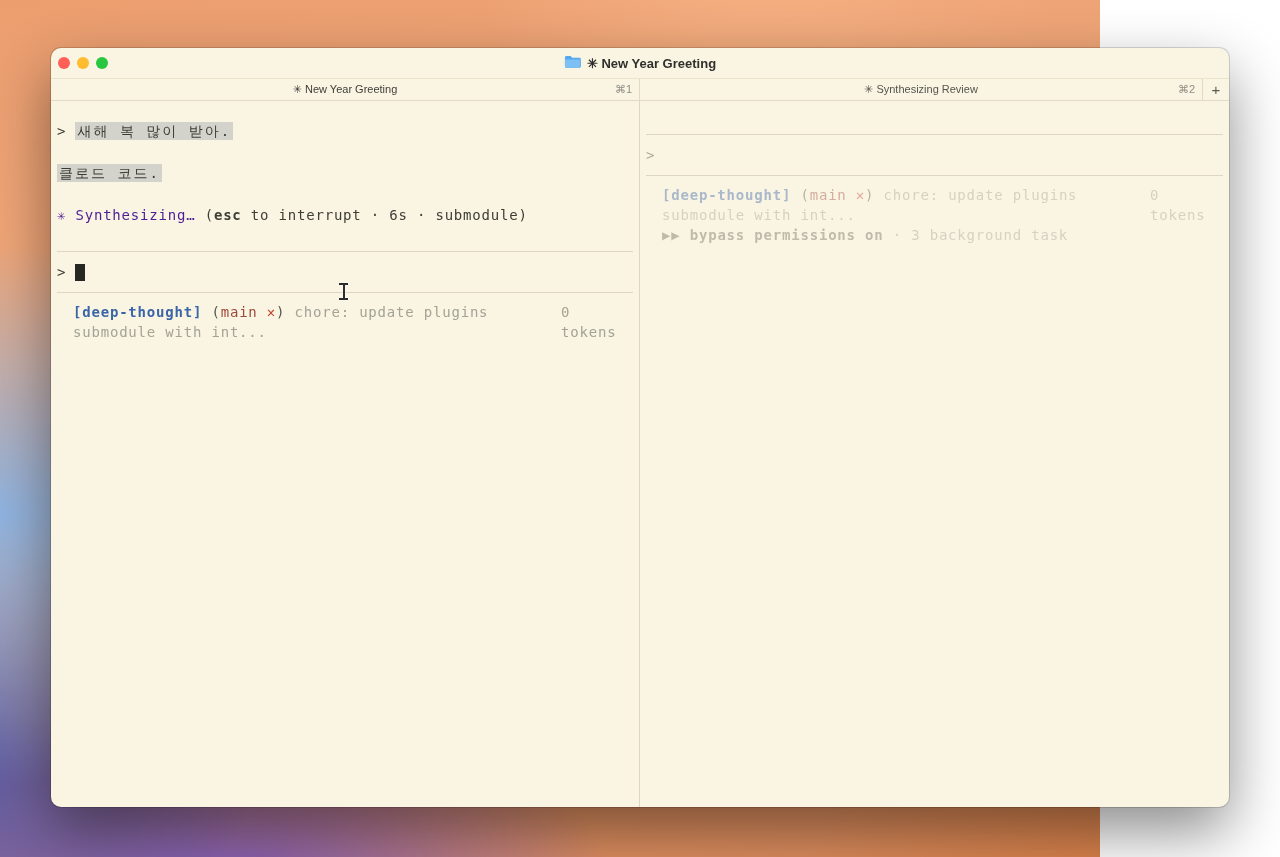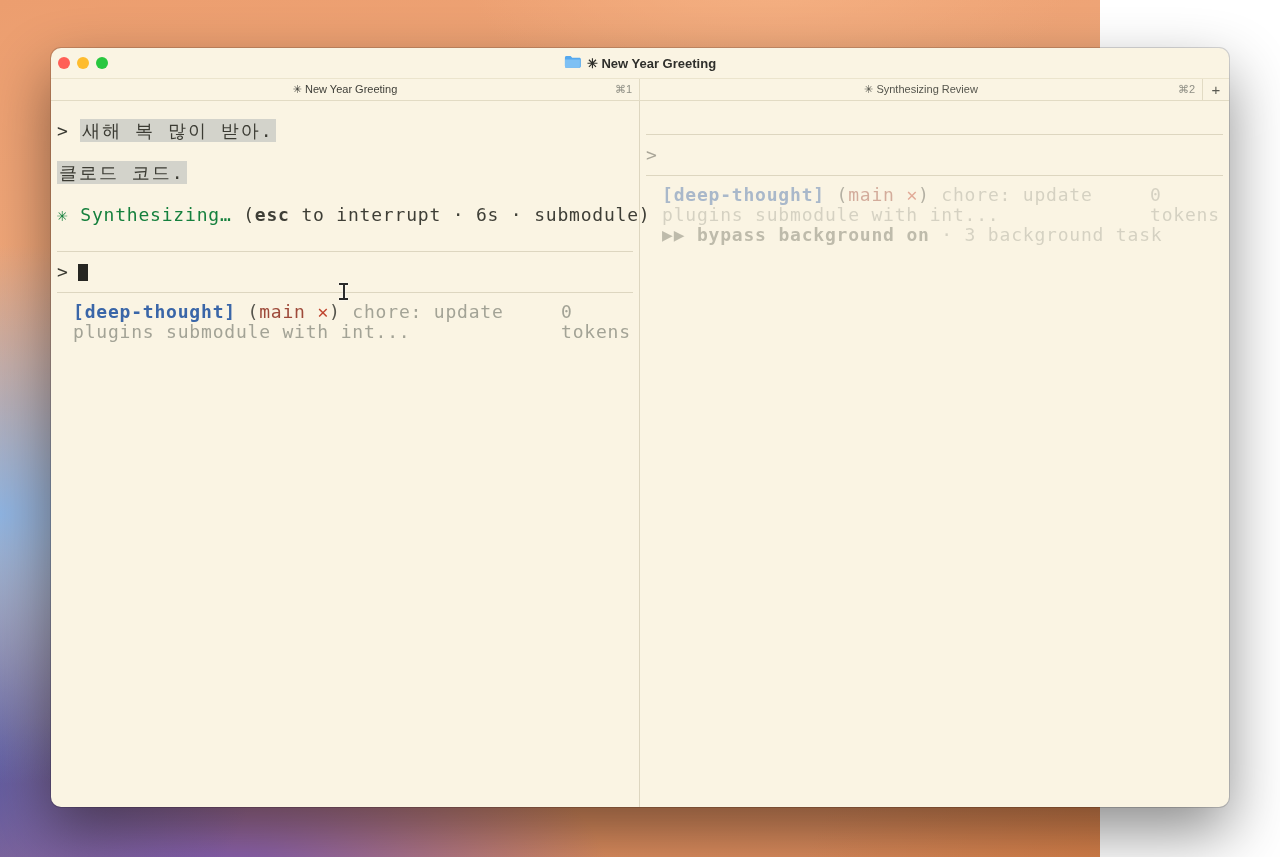--- a/index.html
+++ b/index.html
@@ -62,31 +62,31 @@
   .tab-shortcut { position: absolute; right: 7px; color: #8F8F85; }
   .tab-plus {
     width: 26px; display: flex; align-items: center; justify-content: center;
     font-size: 15px; color: #5A5A52;
   }
 
   
   .panes { display: flex; height: 706px; }
   .pane {
     width: 589px; padding: 0 6px;
-    font-size: 18px; line-height: 20px; letter-spacing: 0.8px;
+    font-size: 14px; line-height: 20px; letter-spacing: 0.8px;
     color: #3B3B33;
   }
   .pane-left { border-right: 1px solid #DDD6C0; }
 
   .msg-line { margin-bottom: 22px; white-space: nowrap; }
   .msg-line.first { margin-top: 20px; }
   .hl { background: #D3D3CB; padding: 1px 2px; letter-spacing: 2px; }
 
   .spinner-line { margin-bottom: 26px; white-space: nowrap; }
-  .spinner-label { color: #15803d; margin-top: 28px; }
+  .spinner-label { color: #4c1d95; margin-top: 28px; }
   .spinner-hint  { color: #3E3E36; }
   .spinner-key   { color: #3E3E36; font-weight: bold; }
 
   .input-box {
     border-top: 1px solid #DDD6C0; border-bottom: 1px solid #DDD6C0;
     padding: 10px 0; display: flex; align-items: center;
   }
   .block-cursor {
     display: inline-block; width: 10px; height: 17px;
     background: #262622; margin-left: 9px;
@@ -205,21 +205,21 @@
             <span class="commit">chore: update plugins submodule with int...</span>
           </div>
           <div class="status-right">
             <div>0</div>
             <div>tokens</div>
           </div>
         </div>
 
         <div class="bypass-row faded">
           <span class="bypass-strong">▶▶</span>
-          <span class="bypass-strong">bypass background on</span>
+          <span class="bypass-strong">bypass permissions on</span>
           <span>· 3 background task</span>
         </div>
       </div>
 
     </div>
   </div>
 
   <div class="ibeam"></div>
 
 </div>

